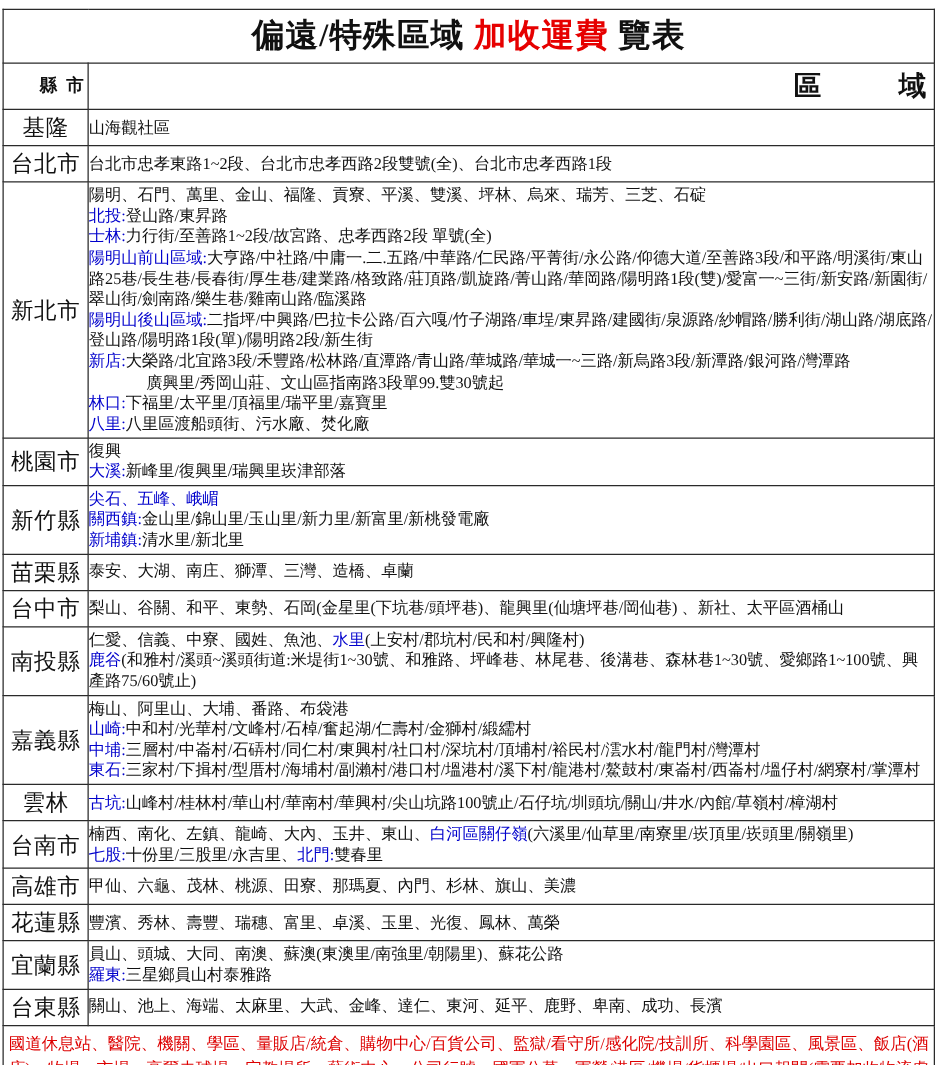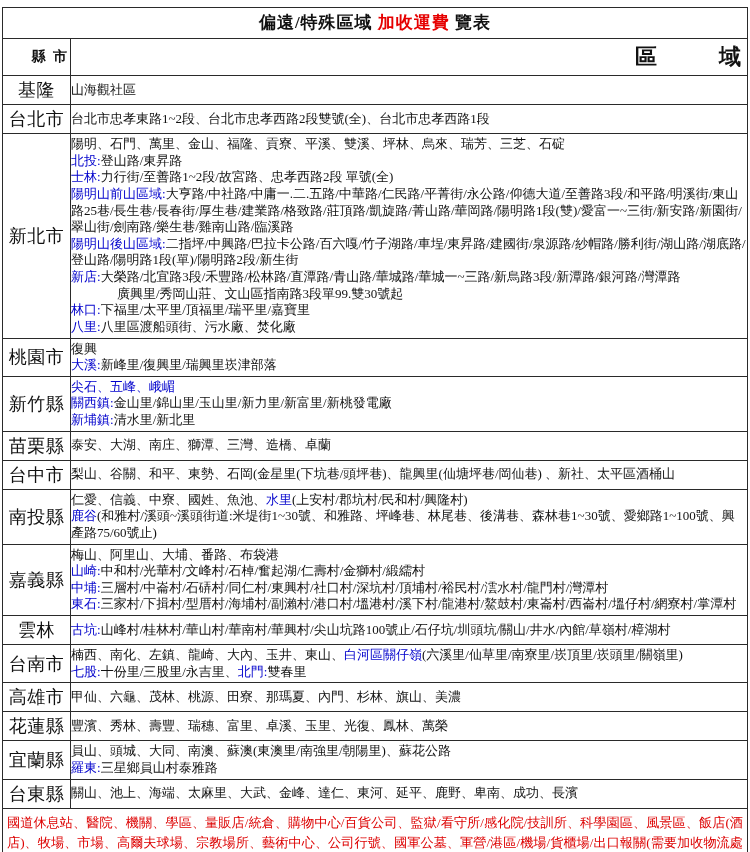--- a/index.html
+++ b/index.html
@@ -9,21 +9,21 @@
     color:#111111;
   }
   .page{padding:7px 2px 0 2px;}
   table.main{
     border-collapse:collapse;
     width:746px;
     table-layout:fixed;
   }
   table.main td{border:1px solid #2a2a2a;}
   .title-cell{
-    text-align:center;font-size:17px;font-weight:bold;
+    text-align:center;font-size:26px;font-weight:bold;
     padding:3px 0 4px 0;letter-spacing:1px;
   }
   .red{color:#e60000;}
   .header-county{
     width:66px;text-align:right;font-size:14px;font-weight:bold;
     letter-spacing:2px;
   }
   .header-region{
     text-align:right;font-size:22px;font-weight:bold;
     padding:3px 0;letter-spacing:6px;

